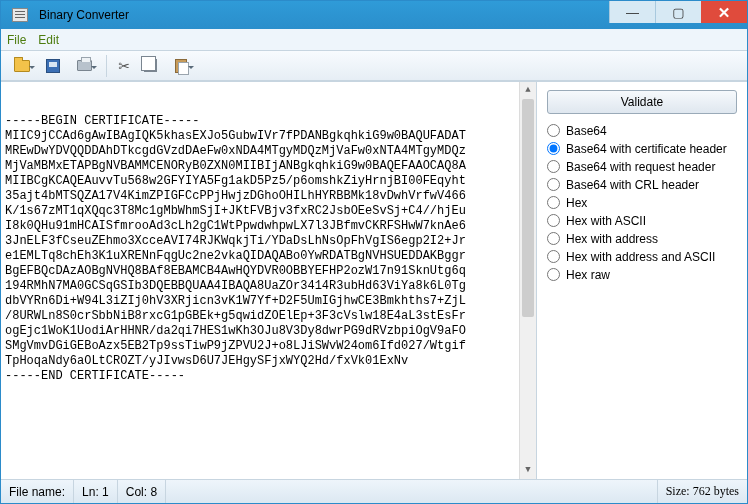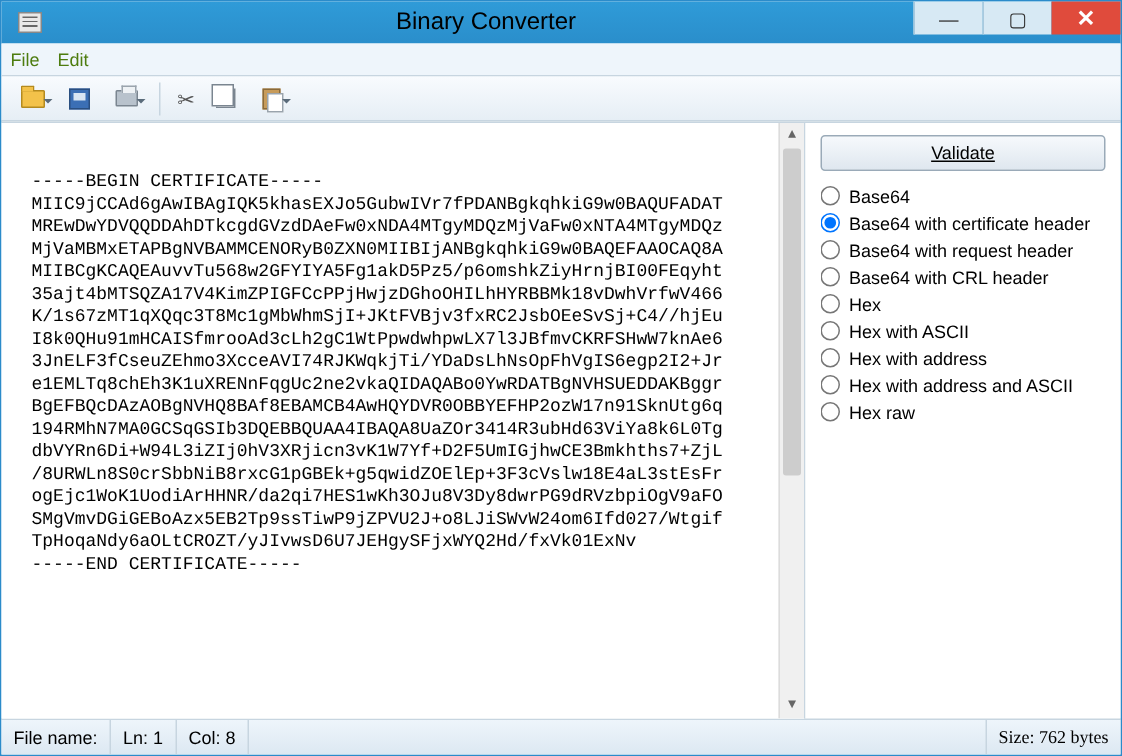--- a/index.html
+++ b/index.html
@@ -2,21 +2,21 @@
 <html><head>
 <meta charset="utf-8">
 <style>
   * { box-sizing: border-box; margin: 0; padding: 0; }
   body { font-family: "Segoe UI", Tahoma, sans-serif; font-size: 12px; background: #fff; }
   .window { width: 748px; height: 504px; border: 1px solid #2b8bca; display: flex; flex-direction: column; background: #fff; }
   .titlebar { height: 28px; background: linear-gradient(#2f9bd8, #2a8ecb); display: flex; align-items: center; color: #000; }
   .tb-left { width: 38px; display: flex; align-items: center; justify-content: center; }
   .tb-left .appico { width: 16px; height: 14px; background: #e8e8e8; border: 1px solid #888; display: inline-block; position: relative; }
   .tb-left .appico::after { content: ""; position: absolute; left: 2px; top: 2px; right: 2px; bottom: 2px; background: repeating-linear-gradient(#666 0 1px, transparent 1px 3px); }
-  .tb-title { flex: 1; text-align: center; font-size: 16px; color: #000; }
+  .tb-title { flex: 1; font-size: 12px; color: #000; }
   .tb-btns { display: flex; height: 100%; }
   .tb-btn { width: 46px; height: 22px; display: flex; align-items: center; justify-content: center; font-size: 13px; line-height: 1; }
   .tb-btn.min, .tb-btn.max { background: #d7e9f4; border-left: 1px solid #a8c9de; color: #333; }
   .tb-btn.close { background: #e04b3c; color: #fff; font-size: 15px; font-weight: bold; }
   .menubar { height: 22px; background: #eef5fb; border-bottom: 1px solid #c7d5e0; display: flex; align-items: center; padding: 0 6px; gap: 12px; color: #4d7c0f; font-size: 12px; }
   .menubar span { cursor: default; }
   .toolbar { height: 30px; background: linear-gradient(#f8fbfe, #e6eef5); border-bottom: 1px solid #c7d5e0; display: flex; align-items: center; padding: 0 4px; gap: 2px; }
   .tbtn { width: 24px; height: 24px; display: flex; align-items: center; justify-content: center; border: 1px solid transparent; border-radius: 2px; position: relative; }
   .tbtn.dd { width: 34px; }
   .tbtn.dd::after { content: ""; position: absolute; right: 3px; top: 11px; border: 3px solid transparent; border-top-color: #5a6b7a; }
@@ -28,27 +28,27 @@
   .ico-print { width: 15px; height: 11px; background: #b8c2cc; border: 1px solid #7a8590; position: relative; border-radius: 1px; }
   .ico-print::before { content: ""; position: absolute; left: 3px; top: -4px; width: 8px; height: 4px; background: #eef2f5; border: 1px solid #9aa4ad; border-bottom: none; }
   .ico-cut { font-size: 14px; color: #555; }
   .ico-copy { width: 13px; height: 13px; border: 1px solid #7a8590; background: #fff; position: relative; }
   .ico-copy::after { content: ""; position: absolute; left: -4px; top: -4px; width: 13px; height: 13px; border: 1px solid #7a8590; background: #fff; }
   .ico-paste { width: 12px; height: 14px; background: #c79b5a; border: 1px solid #8a6a3a; position: relative; }
   .ico-paste::after { content: ""; position: absolute; left: 2px; top: 2px; width: 9px; height: 11px; background: #fff; border: 1px solid #9aa4ad; }
   .content { flex: 1; display: flex; min-height: 0; border-top: 1px solid #c7d5e0; }
   .editor-wrap { flex: 1; display: flex; flex-direction: column; border-right: 1px solid #c7d5e0; min-width: 0; }
   .editor { flex: 1; font-family: Consolas, "Courier New", monospace; font-size: 12px; line-height: 15px; padding: 2px 20px 2px 4px; white-space: pre; overflow: hidden; color: #000; background: #fff; position: relative; word-break: break-all; }
-  .editor .line { white-space: pre-wrap; word-break: break-all; margin-left: 16px; }
+  .editor .line { white-space: pre-wrap; word-break: break-all; }
   .vscroll { position: absolute; right: 0; top: 0; bottom: 0; width: 17px; background: #f0f0f0; border-left: 1px solid #dcdcdc; display: flex; flex-direction: column; align-items: center; }
   .vscroll .arrow { height: 17px; width: 100%; display: flex; align-items: center; justify-content: center; color: #666; font-size: 9px; }
   .vscroll .track { flex: 1; width: 100%; position: relative; }
   .vscroll .thumb { position: absolute; left: 2px; right: 2px; top: 0; height: 60%; background: #cdcdcd; border-radius: 2px; }
   .sidepanel { width: 210px; padding: 8px 10px; background: #fff; display: flex; flex-direction: column; gap: 4px; }
-  .validate-btn { height: 24px; background: linear-gradient(#f6f9fc, #dfe7ef); border: 1px solid #9aaab8; border-radius: 3px; font-size: 12px; color: #000; cursor: default; margin-bottom: 6px; text-decoration: underline; }
+  .validate-btn { height: 24px; background: linear-gradient(#f6f9fc, #dfe7ef); border: 1px solid #9aaab8; border-radius: 3px; font-size: 12px; color: #000; cursor: default; margin-bottom: 6px; }
   .opt { display: flex; align-items: flex-start; gap: 6px; font-size: 12px; color: #000; height: 18px; }
   .opt input { margin: 0; }
   .statusbar { height: 24px; background: linear-gradient(#eef5fb, #dce8f2); border-top: 1px solid #c7d5e0; display: flex; align-items: center; font-size: 12px; color: #000; }
   .statusbar .cell { padding: 0 8px; height: 100%; display: flex; align-items: center; border-right: 1px solid #c7d5e0; }
   .statusbar .spacer { flex: 1; border-right: 1px solid #c7d5e0; height: 100%; }
   .statusbar .right { padding: 0 8px; font-family: Liberation Serif, serif; }
 </style>
 </head>
 <body>
 

